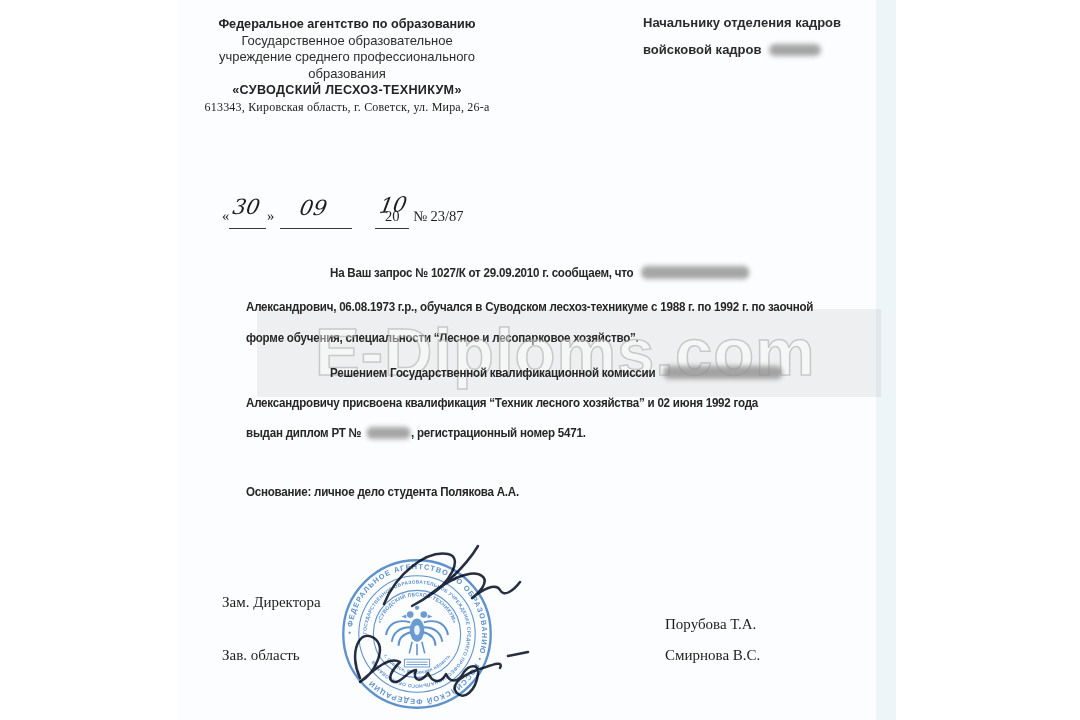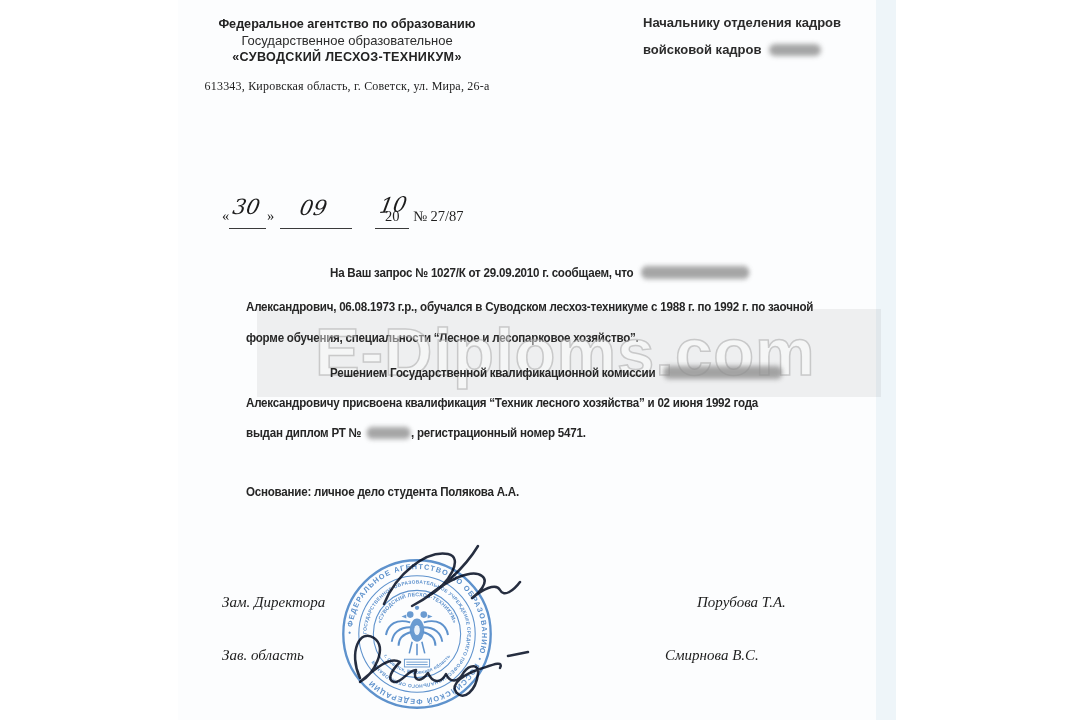--- a/index.html
+++ b/index.html
@@ -5,21 +5,21 @@
   html,body{margin:0;padding:0;background:#ffffff;}
   .screen{position:relative;width:952px;height:720px;background:#ffffff;overflow:hidden;
           font-family:"Liberation Sans",sans-serif;color:#2a2a2a;}
   .paper{position:absolute;left:178px;top:0;width:718px;height:720px;background:#fcfdfe;}
   .paper-edge{position:absolute;left:876px;top:0;width:20px;height:720px;background:#eef5f9;}
 
   
   .letterhead{position:absolute;left:182px;top:16px;width:330px;text-align:center;line-height:16.6px;}
   .lh-b{font-weight:700;font-size:12.6px;color:#232323;}
   .lh-r{font-weight:400;font-size:13px;color:#2c2c2c;}
-  .lh-addr{font-family:"Liberation Serif",serif;font-size:12px;color:#222;margin-top:12px;letter-spacing:.2px;text-align:center;}
+  .lh-addr{font-family:"Liberation Serif",serif;font-size:12px;color:#222;margin-top:0;letter-spacing:.2px;text-align:center;}
 
   
   .addressee{position:absolute;left:643px;top:15px;font-weight:700;font-size:13px;color:#2b2b2b;}
   .addressee .l2{position:absolute;left:0;top:27px;white-space:nowrap;}
 
   
   .serifsm{position:absolute;font-family:"Liberation Serif",serif;font-size:14.5px;color:#1f1f1f;}
   .hw{position:absolute;font-family:"DejaVu Serif",serif;font-style:italic;font-size:21px;
       color:#1c1c1c;transform:skewX(-10deg);}
   .dline{position:absolute;height:0;border-top:1px solid #3a3a3a;}
@@ -31,36 +31,38 @@
           vertical-align:-2px;opacity:.8;}
 
   
   .watermark{position:absolute;left:257px;top:309px;width:594px;height:88px;
              background:rgba(80,80,80,.08);z-index:6;overflow:hidden;padding-left:30px;}
   .watermark span{display:block;padding-left:28px;line-height:86px;font-size:67px;font-weight:700;
              letter-spacing:1px;color:rgba(255,255,255,.42);
              -webkit-text-stroke:1.5px rgba(150,150,150,.45);white-space:nowrap;}
 
   
-  .sig-label{position:absolute;font-family:"Liberation Serif",serif;font-size:15px;color:#1e1e1e;white-space:nowrap;font-style:italic;}
+  .sig-label{position:absolute;font-family:"Liberation Serif",serif;font-size:15px;color:#1e1e1e;white-space:nowrap;}
 
   
   .stamp-svg{position:absolute;left:320px;top:537px;z-index:3;opacity:.9;mix-blend-mode:multiply;filter:blur(.3px);}
   .sig-svg{position:absolute;left:330px;top:540px;z-index:4;mix-blend-mode:multiply;}
 </style>
 </head>
 <body>
 
 <div class="screen">
   <div class="paper"></div>
   <div class="paper-edge"></div>
 
   <div class="letterhead">
     <div class="lh-b">Федеральное агентство по образованию</div>
     <div class="lh-r">Государственное образовательное</div>
+    <div class="lh-r">учреждение среднего профессионального</div>
+    <div class="lh-r">образования</div>
     <div class="lh-b" style="letter-spacing:.3px;">«СУВОДСКИЙ ЛЕСХОЗ-ТЕХНИКУМ»</div>
     <div class="lh-addr">613343,  Кировская область, г. Советск, ул. Мира,  26-а</div>
   </div>
 
   <div class="addressee">
     <div>Начальнику отделения кадров</div>
     <div class="l2">
       <span>войсковой кадров</span><span class="redact" style="width:52px;height:12px;margin-left:7px;"></span>
     </div>
   </div>
@@ -68,21 +70,21 @@
   <div>
     <span class="serifsm" style="left:222px;top:208px;">«</span>
     <span class="hw" style="left:233px;top:195px;">30</span>
     <div class="dline" style="left:229px;top:228px;width:37px;"></div>
     <span class="serifsm" style="left:267px;top:208px;">»</span>
     <span class="hw" style="left:300px;top:196px;">09</span>
     <div class="dline" style="left:280px;top:228px;width:72px;"></div>
     <span class="serifsm" style="left:357px;top:208px;margin-left:28px;">20</span>
     <span class="hw" style="left:380px;top:193px;transform:skewX(-14deg) rotate(-4deg);">10</span>
     <div class="dline" style="left:375px;top:228px;width:34px;"></div>
-    <span class="serifsm" style="left:413px;top:208px;">№ 27/87</span>
+    <span class="serifsm" style="left:413px;top:208px;">№ 23/87</span>
   </div>
 
   <div class="bodyline" style="left:330px;top:266px;">
     <span>На Ваш запрос № 1027/К от 29.09.2010 г. сообщаем, что</span><span class="redact" style="width:118px;height:13px;margin-left:8px;"></span>
   </div>
   <div class="bodyline" style="left:246px;top:300px;">Александрович, 06.08.1973 г.р., обучался в Суводском лесхоз-техникуме с 1988 г. по 1992 г. по заочной</div>
   <div class="bodyline" style="left:246px;top:331px;">форме обучения, специальности “Лесное и лесопарковое хозяйство”.</div>
   <div class="bodyline" style="left:330px;top:366px;z-index:7;">
     <span>Решением Государственной квалификационной комиссии</span><span class="redact" style="width:130px;height:13px;margin-left:8px;"></span>
   </div>
@@ -90,21 +92,21 @@
   <div class="bodyline" style="left:246px;top:426px;">
     <span>выдан диплом РТ №</span><span class="redact" style="width:48px;height:12px;margin-left:6px;"></span><span>, регистрационный номер 5471.</span>
   </div>
   <div class="bodyline" style="left:246px;top:485px;">Основание: личное дело студента Полякова А.А.</div>
 
   <div class="watermark">
     <span>E-Diploms.com</span>
   </div>
 
   <div class="sig-label" style="left:222px;top:594px;">Зам. Директора</div>
-  <div class="sig-label" style="left:665px;top:594px;margin-left:32px;">Порубова Т.А.</div>
+  <div class="sig-label" style="left:665px;top:616px;">Порубова Т.А.</div>
   <div class="sig-label" style="left:222px;top:647px;">Зав. область</div>
   <div class="sig-label" style="left:665px;top:647px;text-align:center;">Смирнова В.С.</div>
 
   <svg class="stamp-svg" width="194" height="194" viewBox="0 0 200 200">
     <defs>
       <path id="ringOuter" d="M 33,100 A 67,67 0 1 1 167,100 A 67,67 0 1 1 33,100"></path>
       <path id="ringMid" d="M 48,100 A 52,52 0 1 1 152,100 A 52,52 0 1 1 48,100"></path>
       <path id="arcTop" d="M 61,100 A 39,39 0 0 1 139,100"></path>
       <path id="arcBottom" d="M 59,100 A 41,41 0 0 0 141,100"></path>
     </defs>

